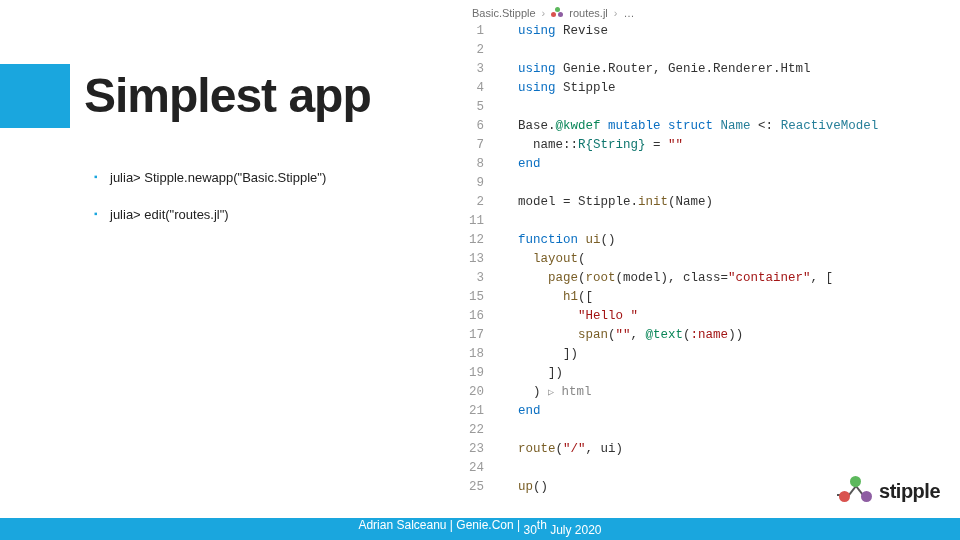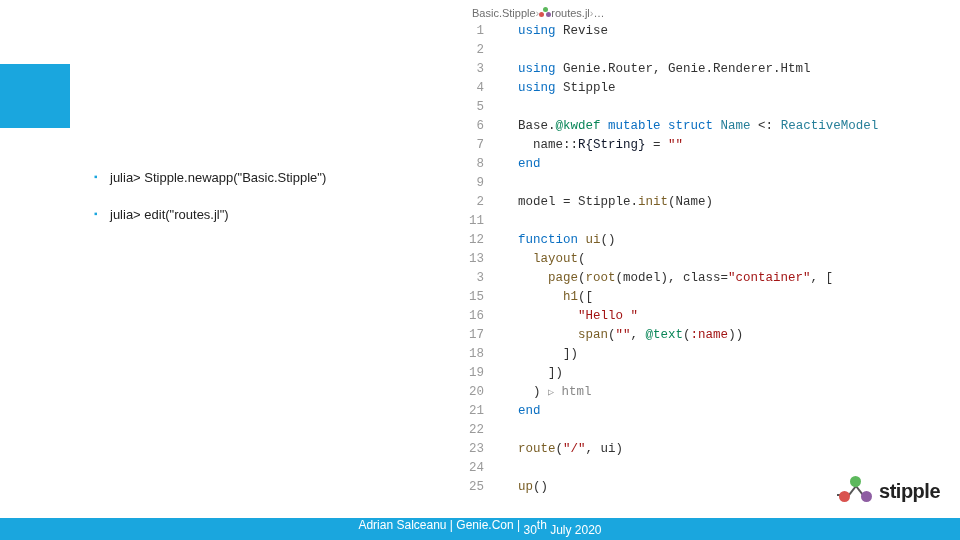--- a/index.html
+++ b/index.html
@@ -8,56 +8,57 @@
 
   
   .accent-block { position: absolute; left: 0; top: 64px; width: 70px; height: 64px; background: #1aa6de; }
   .title { position: absolute; left: 84px; top: 68px; font-size: 48px; font-weight: 700; color: #222; letter-spacing: -1px; }
   .bullets { position: absolute; left: 110px; top: 170px; font-size: 13px; color: #222; }
   .bullets li { list-style: none; margin-bottom: 22px; position: relative; }
   .bullets li::before { content: "▪"; position: absolute; left: -16px; top: 1px; color: #1aa6de; font-size: 10px; }
 
   
   .code-panel { position: absolute; left: 460px; top: 0; width: 500px; height: 500px; background: #fff; }
-  .breadcrumb { height: 22px; padding: 4px 8px 0 12px; font-size: 11px; color: #6e6e6e; display: flex; align-items: center; gap: 0; }
+  .breadcrumb { height: 22px; padding: 4px 8px 0 12px; font-size: 11px; color: #6e6e6e; display: flex; align-items: center; gap: 6px; }
   .bc-logo { width: 12px; height: 12px; position: relative; }
   .bc-logo .d { position: absolute; width: 5px; height: 5px; border-radius: 50%; }
   .bc-sep { color: #aaa; }
 
   .editor { display: flex; font-family: Consolas, "Courier New", monospace; font-size: 12.5px; line-height: 19px; }
   .gutter { width: 34px; text-align: right; color: #9a9a9a; padding-right: 10px; user-select: none; }
   .gutter div { height: 19px; }
   .code { flex: 1; white-space: pre; color: #333; position: relative; margin-left: 24px; }
   .code .ln { height: 19px; display: block; }
   .kw { color: #0a6fc2; }      
   .mac { color: #098658; }     
   .fn { color: #795e26; }      
   .ty { color: #267f99; }
   .str { color: #a31515; }
   .pale { color: #888; }
-  .r-type { color: #0f172a; text-align: center; }
+  .r-type { color: #0f766e; text-align: center; }
   .play { display:inline-block; font-size:10px; color:#888; }
 
   
   .footer { position: absolute; left: 0; bottom: 0; width: 960px; height: 22px; background: #1aa6de; color: #fff; font-size: 12px; display: flex; align-items: flex-start; justify-content: center; }
   .footer sup { font-size: 12px; }
 
   
   .logo { position: absolute; right: 20px; bottom: 34px; display: flex; align-items: center; gap: 6px; }
   .logo-mark { width: 34px; height: 30px; position: relative; }
   .logo-mark .c { position: absolute; width: 11px; height: 11px; border-radius: 50%; }
   .logo-mark .l { position: absolute; width: 2px; height: 14px; background: #555; transform-origin: top; }
   .logo-text { font-size: 20px; font-weight: 600; color: #222; letter-spacing: -0.5px; }
 </style>
 </head>
 <body>
 
 <div class="slide">
 
   <div class="accent-block"></div>
+  <div class="title">Simplest app</div>
 
   <ul class="bullets">
     <li>julia&gt; Stipple.newapp("Basic.Stipple")</li>
     <li>julia&gt; edit("routes.jl")</li>
   </ul>
 
   <div class="code-panel">
     <div class="breadcrumb">
       <span>Basic.Stipple</span>
       <span class="bc-sep">›</span>

